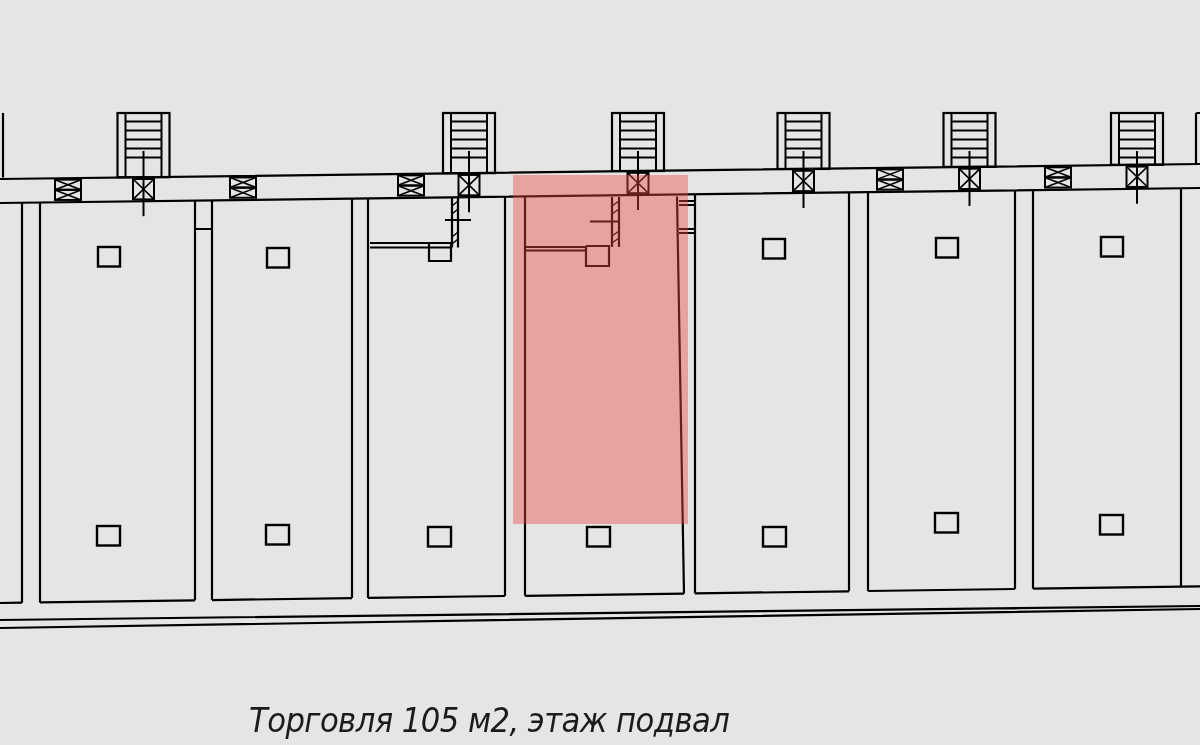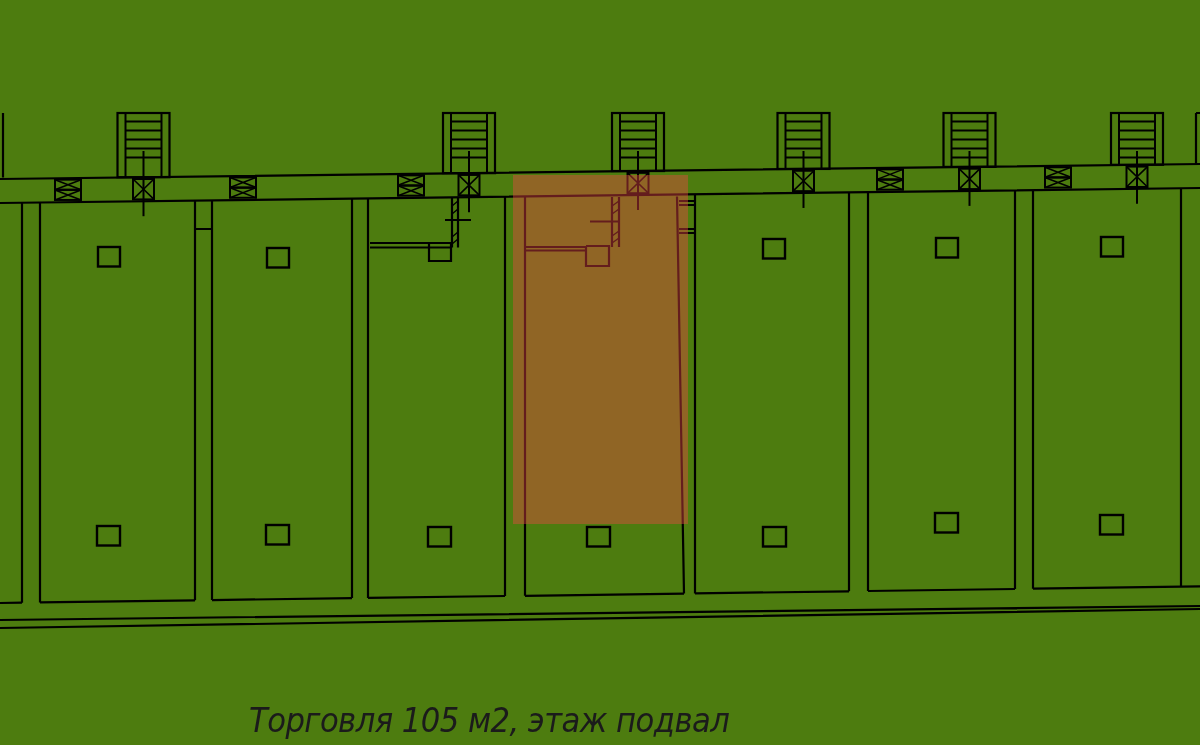--- a/index.html
+++ b/index.html
@@ -1,19 +1,19 @@
 <!DOCTYPE html>
 <html><head>
 <meta charset="utf-8">
 <style>
   html,body{margin:0;padding:0;background:#ffffff;}
   .canvas{
     position:relative;
     width:1200px;height:745px;
-    background:#4d7c0f;
+    background:#e5e5e5;
     overflow:hidden;
     font-family:"Liberation Sans","DejaVu Sans",sans-serif;
   }
   .canvas svg{position:absolute;left:0;top:0;}
   .caption{
     position:absolute;
     left:249px;top:701px;
     font-family:"DejaVu Sans","Liberation Sans",sans-serif;
     font-style:italic;
     font-size:33px;

